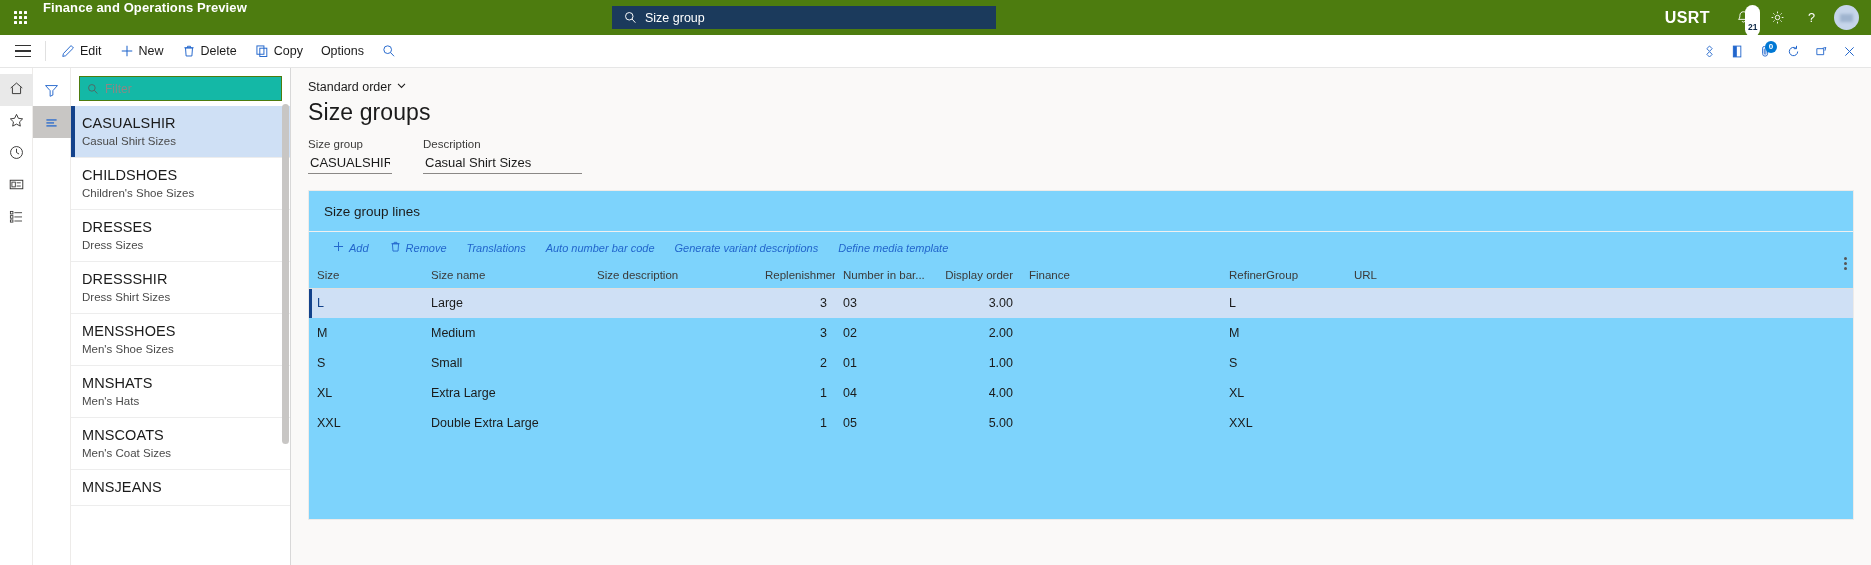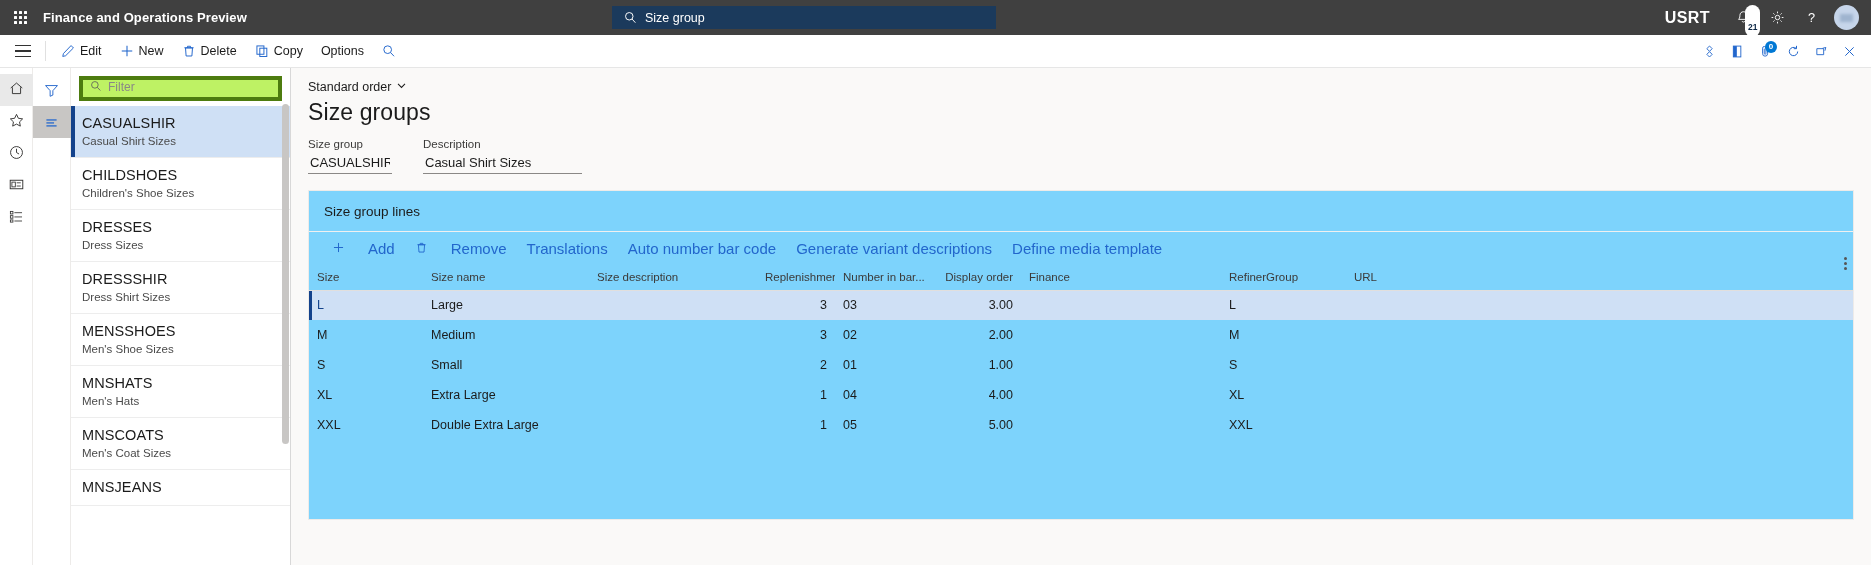--- a/index.html
+++ b/index.html
@@ -7,23 +7,23 @@
     width: 1871px; height: 565px;
     font-family: "Liberation Sans", sans-serif;
     background: #ffffff;
     overflow: hidden;
   }
   body { position: relative; }
 
   
   .topbar {
     height: 35px;
-    background: #404040;
+    background: #4d7c0f;
     display: flex;
-    align-items: center;
+    align-items: flex-start;
     position: relative;
     color: #ffffff;
   }
   .waffle {
     width: 40px; height: 35px;
     display: flex; align-items: center; justify-content: center;
     cursor: pointer;
   }
   .waffle-grid {
     display: grid;
@@ -151,24 +151,24 @@
   .listpanel {
     width: 220px;
     background: #ffffff;
     border-right: 1px solid #d8d8d8;
     display: flex; flex-direction: column;
     position: relative;
   }
   .filterbox-wrap { padding: 8px 8px 5px 8px; }
   .filterbox {
     height: 25px;
-    border: 4px solid #4d7c0f;
-    display: flex; align-items: flex-start;
+    border: 1px solid #4d7c0f;
+    display: flex; align-items: center;
     padding: 0 7px;
-    background: #bef264;
+    background: #14b8a6;
     cursor: text;
   }
   .filterbox .mag { margin-right: 6px; display:flex;}
   .filterbox input {
     border: none; outline: none; font-size: 12px;
     font-family: "Liberation Sans", sans-serif;
     color: #333; width: 100%;
     background: transparent;
   }
   .filterbox input::placeholder { color: #8a8886; }
@@ -251,24 +251,25 @@
     font-size: 13.5px; color: #1b1b1b;
     padding: 13px 0 12px 15px;
     border-bottom: 1px solid #f0f0f0;
   }
   .grid-toolbar {
     display: flex; align-items: center;
     gap: 0px;
     padding: 6px 0 6px 13px;
   }
   .tb-link {
-    display: inline-flex; align-items: center; gap: 23px;
-    font-size: 15px; color: #2266cc;
+    display: inline-flex; align-items: center; gap: 4px;
+    font-size: 11px; color: #2266cc;
     padding: 2px 10px; cursor: pointer;
     white-space: nowrap;
+    font-style: italic;
   }
 
   
   table.grid {
     width: 100%;
     border-collapse: collapse;
     table-layout: fixed;
   }
   table.grid thead th {
     font-size: 11.5px;

